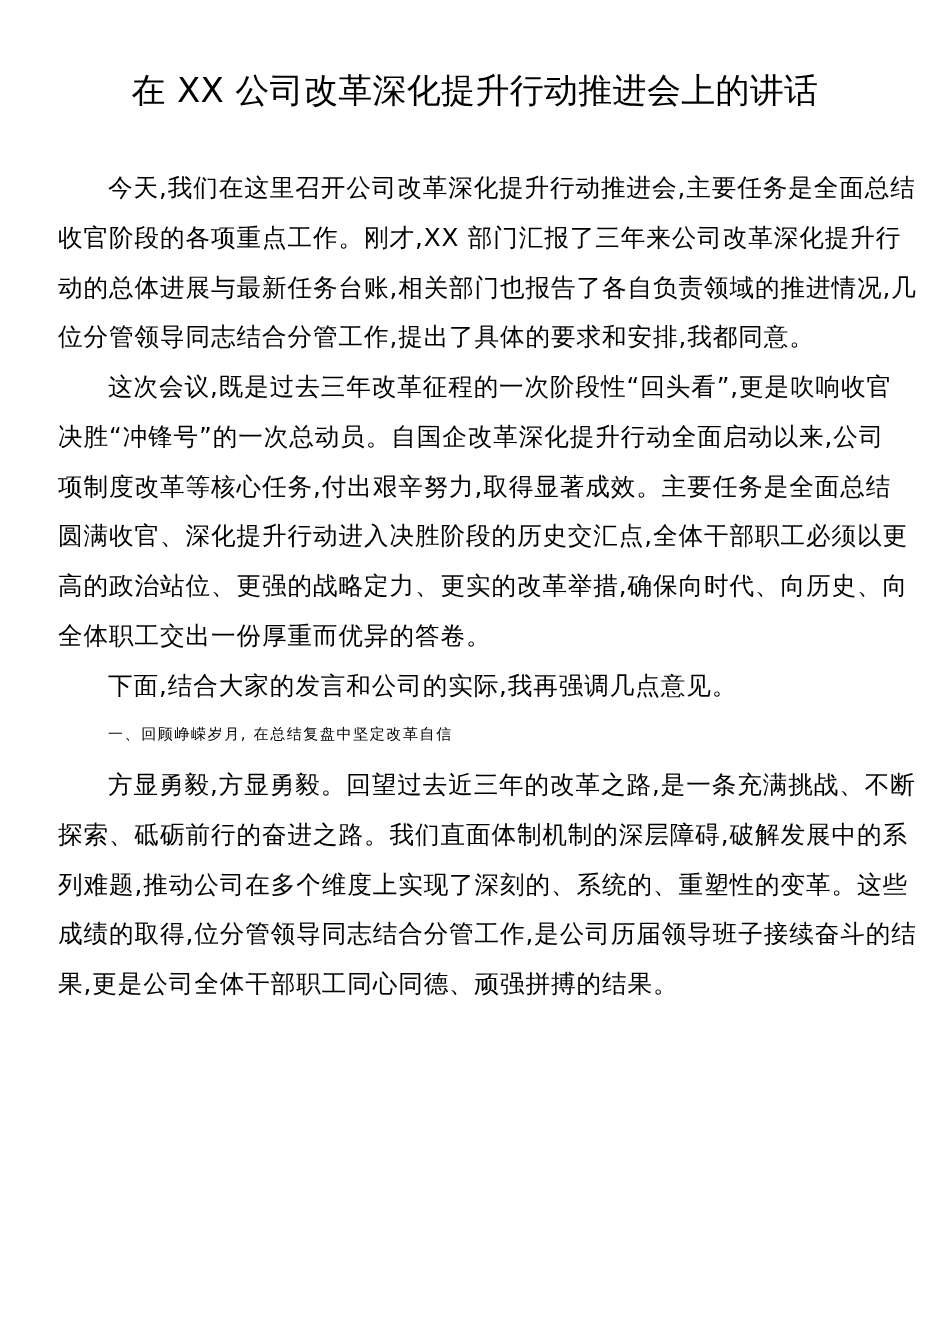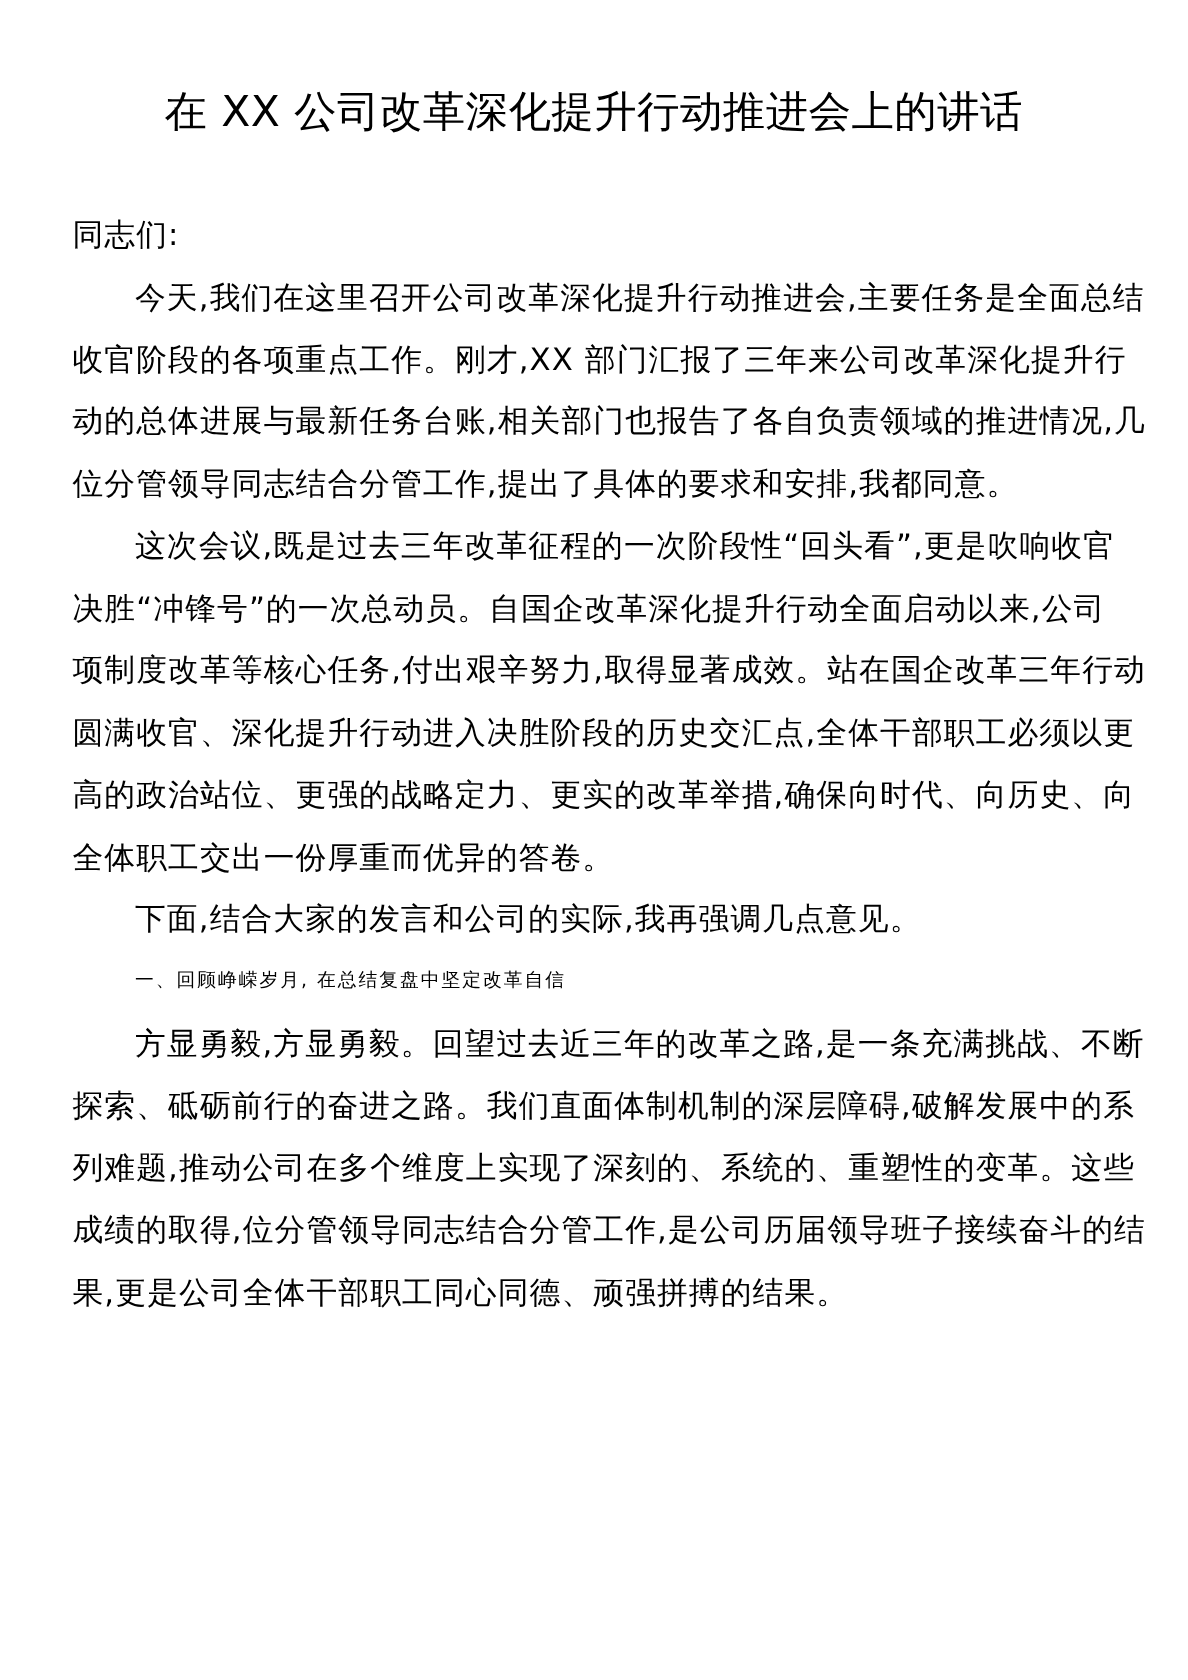--- a/index.html
+++ b/index.html
@@ -62,33 +62,32 @@
   </style>
 </head>
 <body>
 
 <div class="page">
 
   <h1 class="title">在 XX 公司改革深化提升行动推进会上的讲话</h1>
 
   <div class="body">
 
-    <div class="line">同志们:</div>
 
     <div>
       <div class="line indent">今天,我们在这里召开公司改革深化提升行动推进会,主要任务是全面总结</div>
       <div class="line">收官阶段的各项重点工作。刚才,XX 部门汇报了三年来公司改革深化提升行</div>
       <div class="line">动的总体进展与最新任务台账,相关部门也报告了各自负责领域的推进情况,几</div>
       <div class="line">位分管领导同志结合分管工作,提出了具体的要求和安排,我都同意。</div>
     </div>
 
     <div>
       <div class="line indent">这次会议,既是过去三年改革征程的一次阶段性“回头看”,更是吹响收官</div>
       <div class="line">决胜“冲锋号”的一次总动员。自国企改革深化提升行动全面启动以来,公司</div>
-      <div class="line">项制度改革等核心任务,付出艰辛努力,取得显著成效。站在国企改革三年行动</div>
+      <div class="line">项制度改革等核心任务,付出艰辛努力,取得显著成效。主要任务是全面总结</div>
       <div class="line">圆满收官、深化提升行动进入决胜阶段的历史交汇点,全体干部职工必须以更</div>
       <div class="line">高的政治站位、更强的战略定力、更实的改革举措,确保向时代、向历史、向</div>
       <div class="line">全体职工交出一份厚重而优异的答卷。</div>
     </div>
 
     <div>
       <div class="line indent">下面,结合大家的发言和公司的实际,我再强调几点意见。</div>
     </div>
 
     <div class="line indent heading-line">一、回顾峥嵘岁月, 在总结复盘中坚定改革自信</div>

